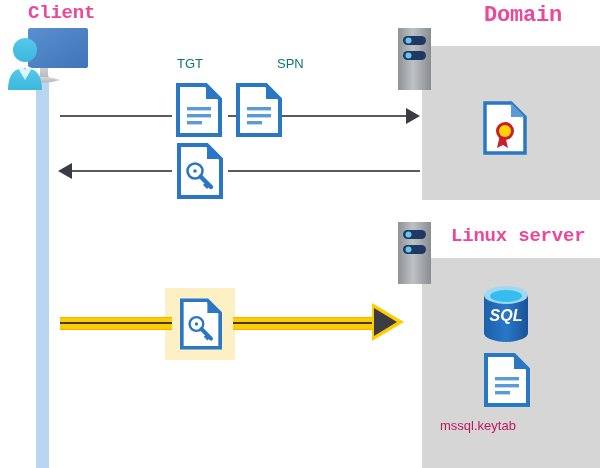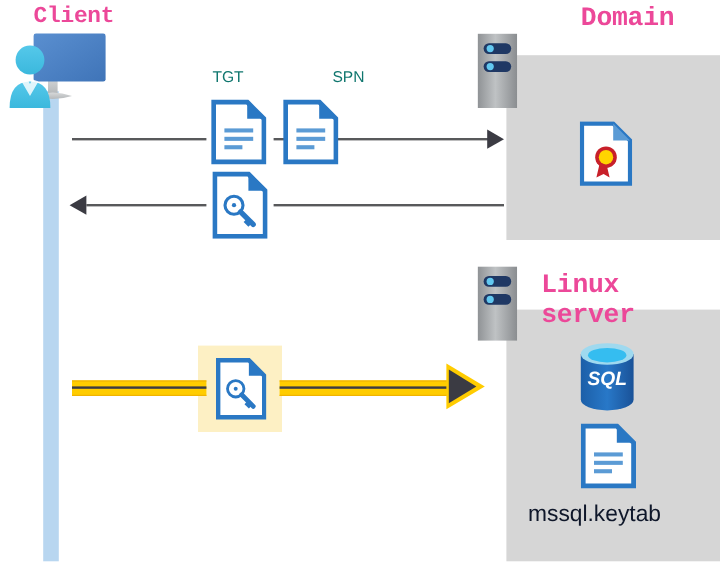--- a/index.html
+++ b/index.html
@@ -10,21 +10,21 @@
 
   
   .panel{background:#d6d6d6;}
   #dc-panel{left:422px;top:46px;width:178px;height:154px;}
   #lin-panel{left:422px;top:258px;width:178px;height:210px;}
 
   
   .title{font-weight:bold;color:#ec4899;letter-spacing:-0.2px;font-family:Liberation Mono, monospace;}
   #client-title{left:28px;top:2px;font-size:19px;}
   #dc-title{left:484px;top:3px;font-size:22px;line-height:25px;width:140px;}
-  #lin-title{left:451px;top:225px;font-size:22px;}
+  #lin-title{left:451px;top:225px;font-size:19px;}
 
   
   #lifeline{left:36px;top:76px;width:13px;height:392px;background:#b8d6f0;}
 
   
   #client-icon{left:6px;top:24px;width:86px;height:70px;}
 
   
   .srv{width:33px;height:62px;}
   #dc-server{left:398px;top:28px;}
@@ -55,21 +55,21 @@
           border-top:19px solid transparent;border-bottom:19px solid transparent;
           border-left:32px solid #ffcc00;}
   #y-head-in{left:374px;top:308px;width:0;height:0;
           border-top:14px solid transparent;border-bottom:14px solid transparent;
           border-left:23px solid #3b3b43;}
 
   
   .doclabel{font-size:13px;color:#0f766e;}
   #tgt-label{left:177px;top:56px;}
   #spn-label{left:233px;top:56px;margin-left:44px;}
-  #keytab-label{left:440px;top:418px;font-size:19px;color:#0f172a;}
+  #keytab-label{left:440px;top:418px;font-size:13px;color:#be185d;}
 
   
   #tgt-doc{left:176px;top:83px;}
   #spn-doc{left:236px;top:83px;}
   #key-doc-1{left:177px;top:143px;}
   #key-doc-2{left:180px;top:297px;}
   #cert-doc{left:483px;top:101px;}
   #sql-icon{left:478px;top:285px;font-style:italic;}
   #keytab-doc{left:484px;top:353px;}
 </style>

